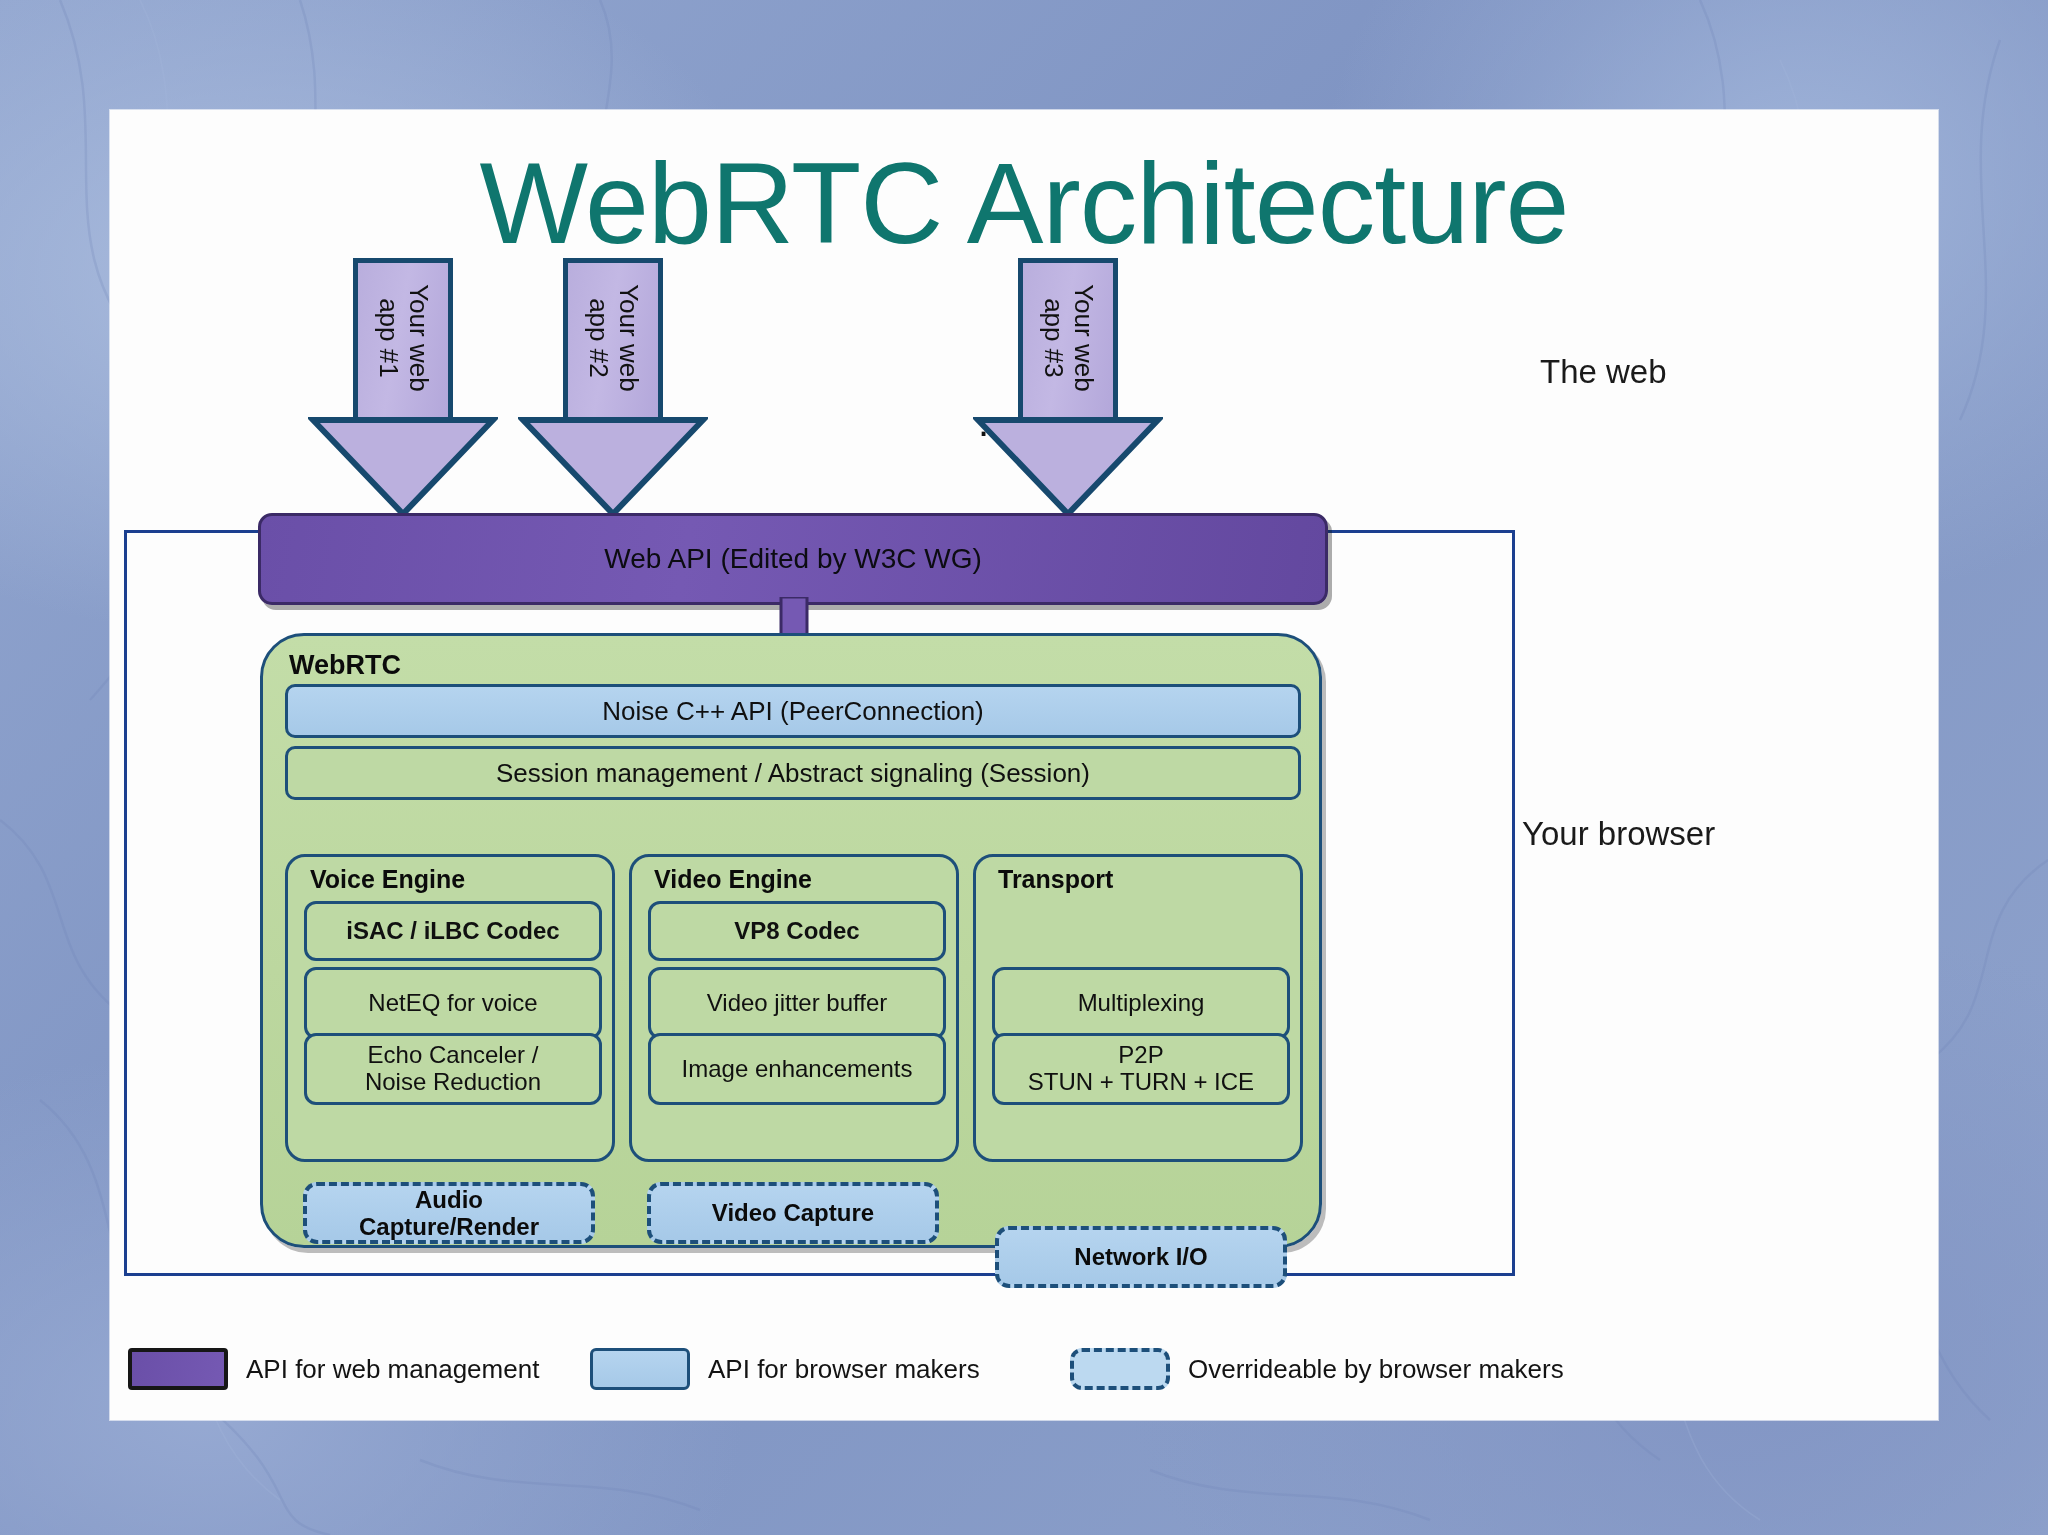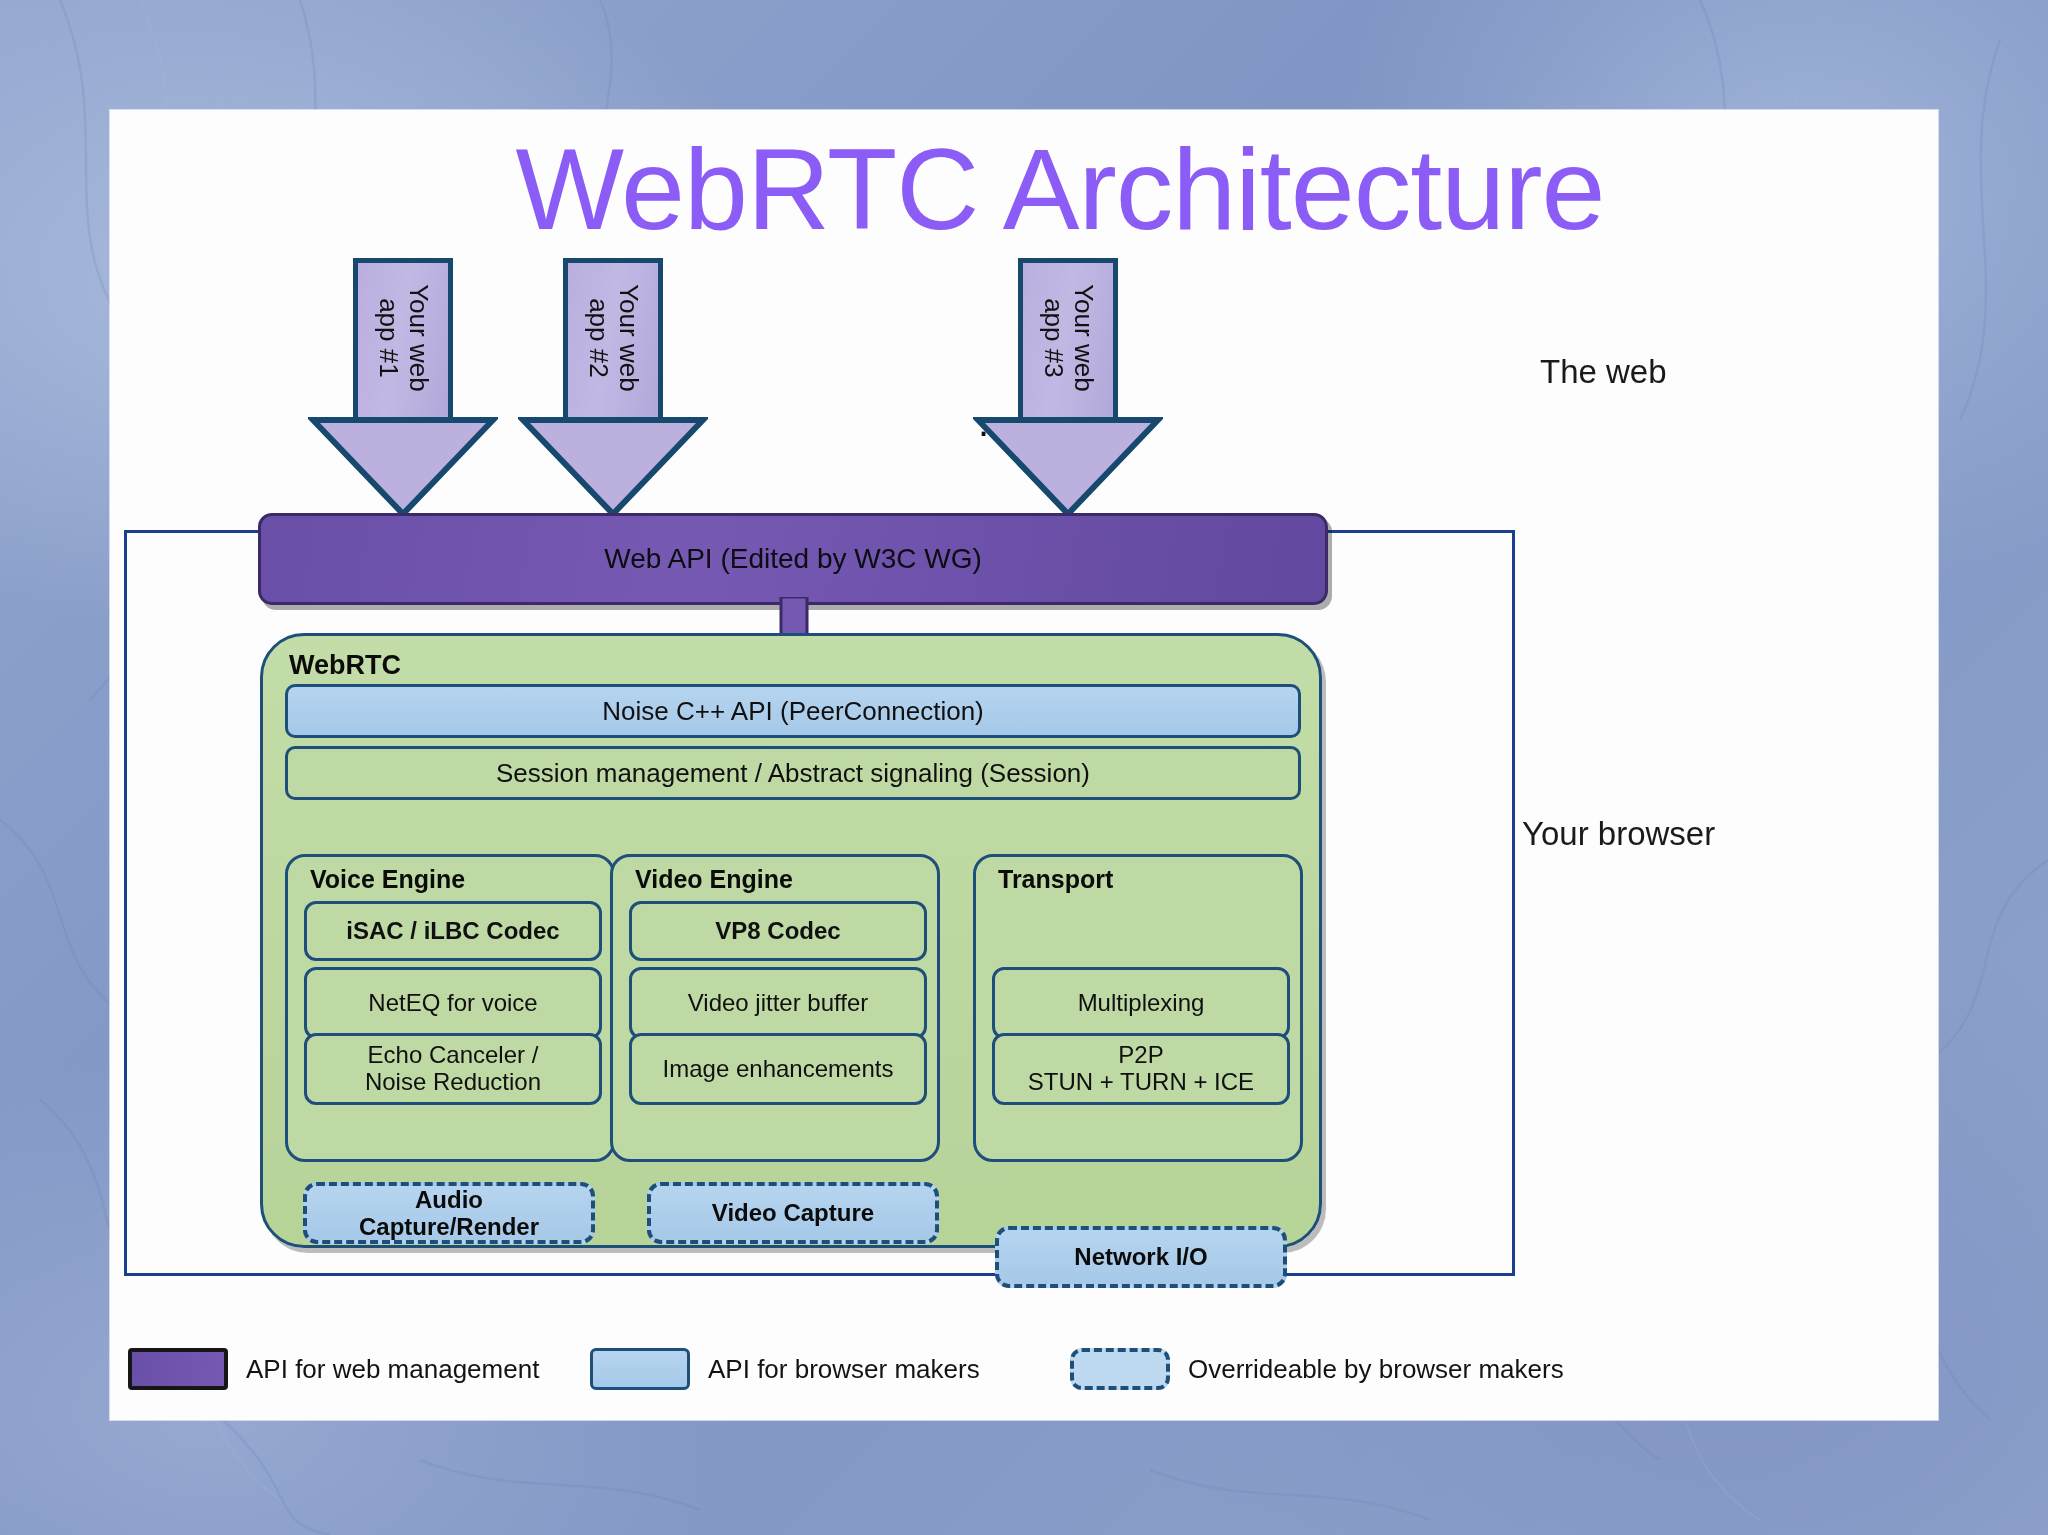--- a/index.html
+++ b/index.html
@@ -25,27 +25,26 @@
   
   #slide{
     position:absolute;
     left:110px;top:110px;
     width:1828px;height:1310px;
     background:#fdfdfd;
     box-shadow:0 0 0 1px rgba(255,255,255,.6);
   }
 
   #title{
-    position:absolute;left:0;top:22px;width:100%;
+    position:absolute;left:0;top:36px;width:100%;
     text-align:center;
     font-size:115px;line-height:1;
-    color:#8b5cf6;
+    color:#0f766e;
     letter-spacing:-1px;
     white-space:nowrap;
-    padding-left:36px;
   }
 
   
   .arrow{position:absolute;}
   .arrow .shaft{
     position:absolute;left:50%;transform:translateX(-50%);
     top:0;width:100px;height:160px;
     background:linear-gradient(100deg,#b9aedd 0%,#c3b8e4 45%,#b3a7da 100%);
     border-left:5px solid #17496e;border-right:5px solid #17496e;border-top:5px solid #17496e;
     box-sizing:border-box;
@@ -261,21 +260,21 @@
         <span>iSAC / iLBC Codec</span>
       </div>
       <div class="ebox r2">
         <span>NetEQ for voice</span>
       </div>
       <div class="ebox r3">
         <span class="ml">Echo Canceler /<br>Noise Reduction</span>
       </div>
     </div>
 
-    <div class="engine" style="left:347px;">
+    <div class="engine" style="left:366px;">
       <div class="etitle">Video Engine</div>
       <div class="ebox r1">
         <span>VP8 Codec</span>
       </div>
       <div class="ebox r2">
         <span>Video jitter buffer</span>
       </div>
       <div class="ebox r3">
         <span>Image enhancements</span>
       </div>

